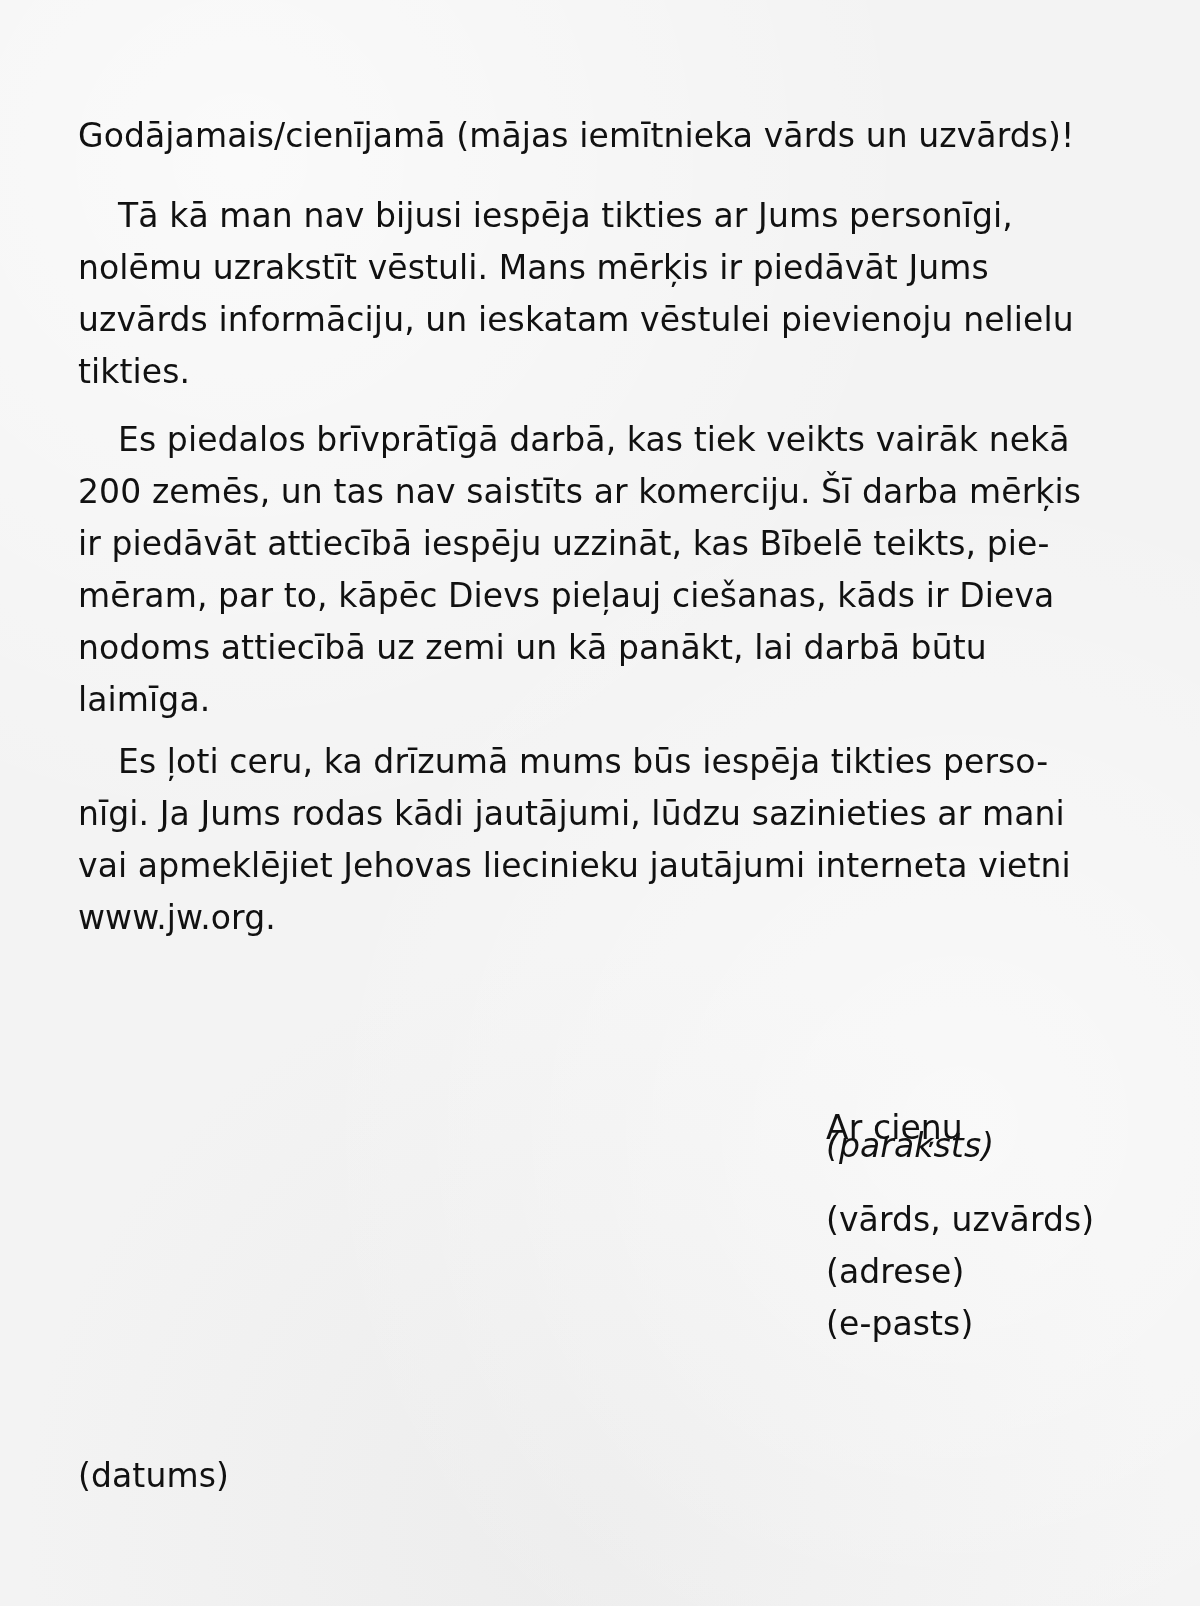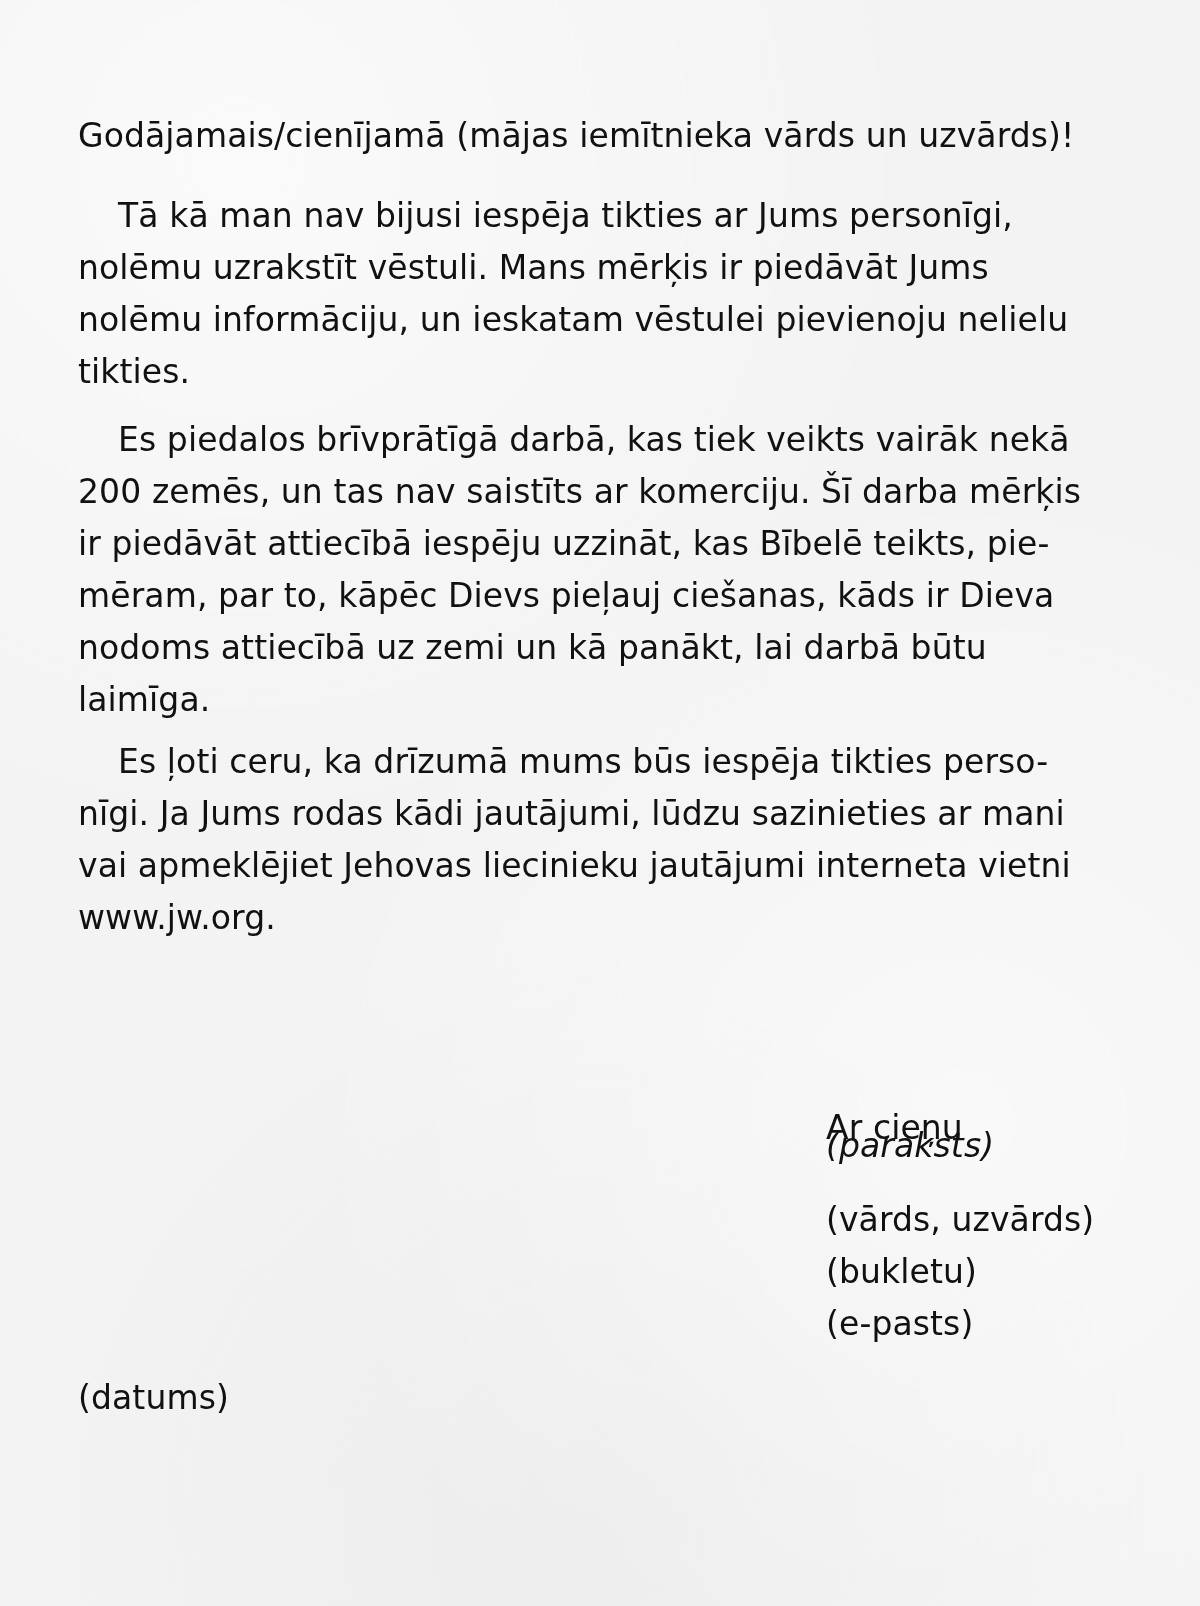--- a/index.html
+++ b/index.html
@@ -48,21 +48,21 @@
 </head>
 <body>
 
 <div class="page">
 
   <div class="line" style="top:116px">Godājamais/cienījamā (mājas iemītnieka vārds un uzvārds)!</div>
 
   <div>
     <div class="line indent" style="top:196px">Tā kā man nav bijusi iespēja tikties ar Jums personīgi,</div>
     <div class="line" style="top:248px">nolēmu uzrakstīt vēstuli. Mans mērķis ir piedāvāt Jums</div>
-    <div class="line" style="top:300px">nolēmu informāciju, un ieskatam vēstulei pievienoju nelielu</div>
+    <div class="line" style="top:300px">uzvārds informāciju, un ieskatam vēstulei pievienoju nelielu</div>
     <div class="line" style="top:352px">tikties.</div>
   </div>
 
   <div>
     <div class="line indent" style="top:420px">Es piedalos brīvprātīgā darbā, kas tiek veikts vairāk nekā</div>
     <div class="line" style="top:472px">200 zemēs, un tas nav saistīts ar komerciju. Šī darba mērķis</div>
     <div class="line" style="top:524px">ir piedāvāt attiecībā iespēju uzzināt, kas Bībelē teikts, pie-</div>
     <div class="line" style="top:576px">mēram, par to, kāpēc Dievs pieļauj ciešanas, kāds ir Dieva</div>
     <div class="line" style="top:628px">nodoms attiecībā uz zemi un kā panākt, lai darbā būtu</div>
     <div class="line" style="top:680px">laimīga.</div>
@@ -72,19 +72,19 @@
     <div class="line indent" style="top:742px">Es ļoti ceru, ka drīzumā mums būs iespēja tikties perso-</div>
     <div class="line" style="top:794px">nīgi. Ja Jums rodas kādi jautājumi, lūdzu sazinieties ar mani</div>
     <div class="line" style="top:846px">vai apmeklējiet Jehovas liecinieku jautājumi interneta vietni</div>
     <div class="line" style="top:898px">www.jw.org.</div>
   </div>
 
   <div>
     <div class="line sig" style="top:1108px">Ar cieņu</div>
     <div class="line sig italic" style="top:1126px">(paraksts)</div>
     <div class="line sig" style="top:1200px">(vārds, uzvārds)</div>
-    <div class="line sig" style="top:1252px">(bukletu)</div>
+    <div class="line sig" style="top:1252px">(adrese)</div>
     <div class="line sig" style="top:1304px">(e-pasts)</div>
   </div>
 
-  <div class="line" style="top:1378px">(datums)</div>
+  <div class="line" style="top:1456px">(datums)</div>
 
 </div>
 
 </body></html>

